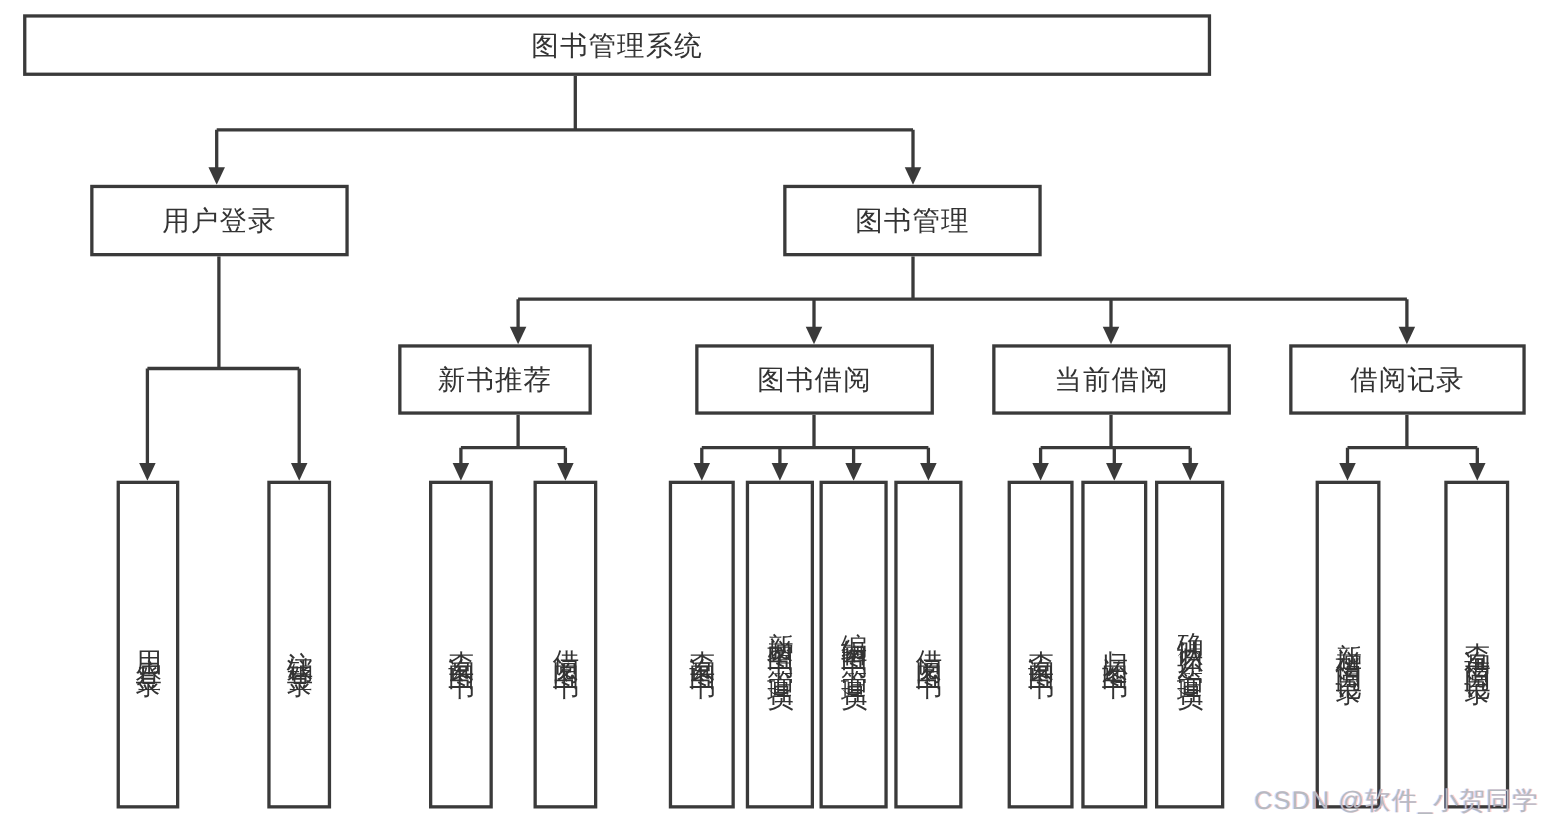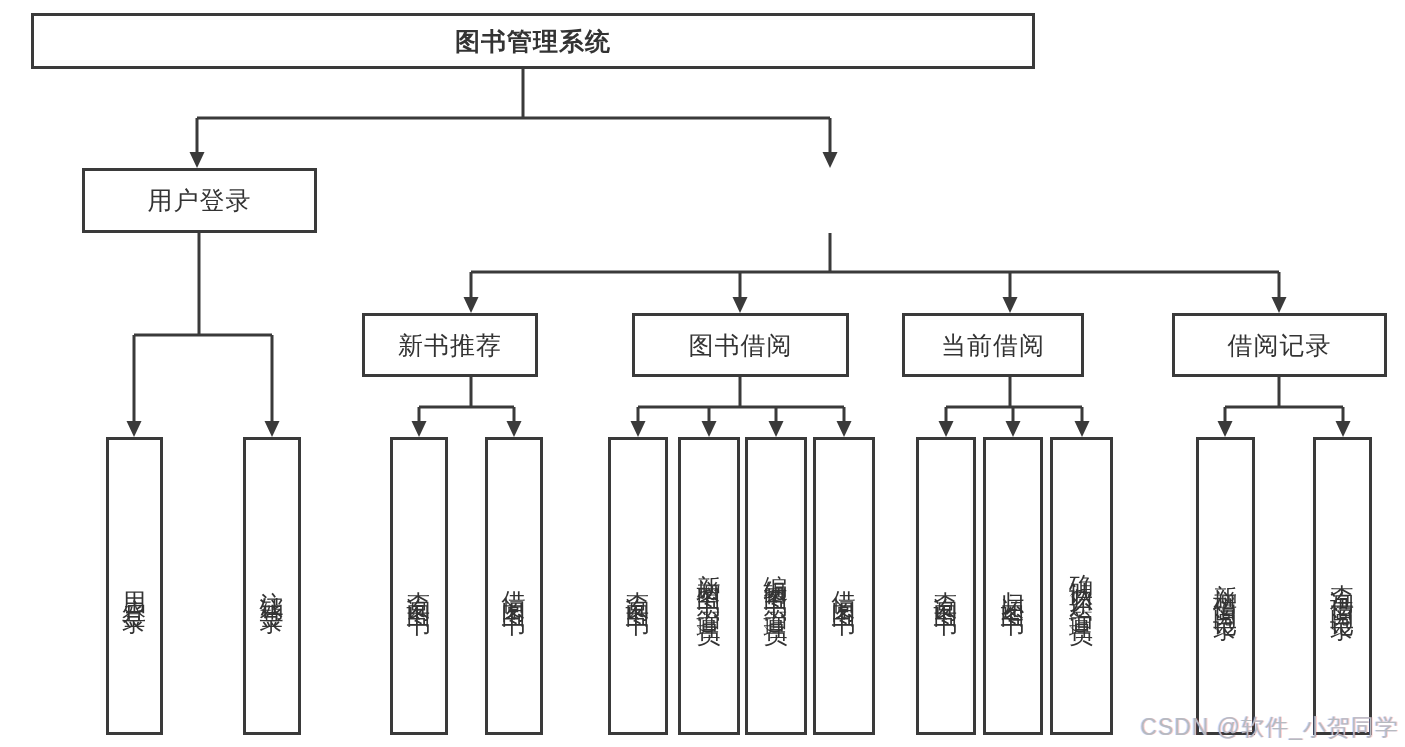--- a/index.html
+++ b/index.html
@@ -29,26 +29,26 @@
   .v span{
     writing-mode:vertical-rl;
     text-orientation:mixed;
     font-size:24px;
     line-height:1.05;
     letter-spacing:7px;
     color:var(--text);
     white-space:nowrap;
   }
   
-  .root{left:31px;top:13px;width:1004px;height:56px;font-weight:bold;}
+  .root{left:21px;top:13px;width:1080px;height:56px;}
   .user-login{left:82px;top:168px;width:235px;height:65px;}
   .book-mgmt{left:712px;top:168px;width:235px;height:65px;}
   .new-book{left:362px;top:313px;width:176px;height:64px;}
   .book-borrow{left:632px;top:313px;width:217px;height:64px;text-align:center;}
-  .cur-borrow{left:902px;top:313px;width:182px;height:64px;}
+  .cur-borrow{left:902px;top:313px;width:217px;height:64px;}
   .borrow-rec{left:1172px;top:313px;width:215px;height:64px;}
   
   .leaf{top:437px;height:298px;}
   .g1a{left:106px;width:57px;}
   .g1b{left:243px;width:58px;}
   .g2a{left:390px;width:58px;}
   .g2b{left:485px;width:58px;}
   .g3a{left:608px;width:60px;}
   .g3b{left:678px;width:62px;}
   .g3c{left:745px;width:62px;}
@@ -112,20 +112,23 @@
     </g>
   </svg>
 
   <div class="n h root">
     <span>图书管理系统</span>
   </div>
 
   <div class="n h user-login">
     <span>用户登录</span>
   </div>
+  <div class="n h book-mgmt">
+    <span>图书管理</span>
+  </div>
 
   <div class="n h new-book">
     <span>新书推荐</span>
   </div>
   <div class="n h book-borrow">
     <span>图书借阅</span>
   </div>
   <div class="n h cur-borrow">
     <span>当前借阅</span>
   </div>

